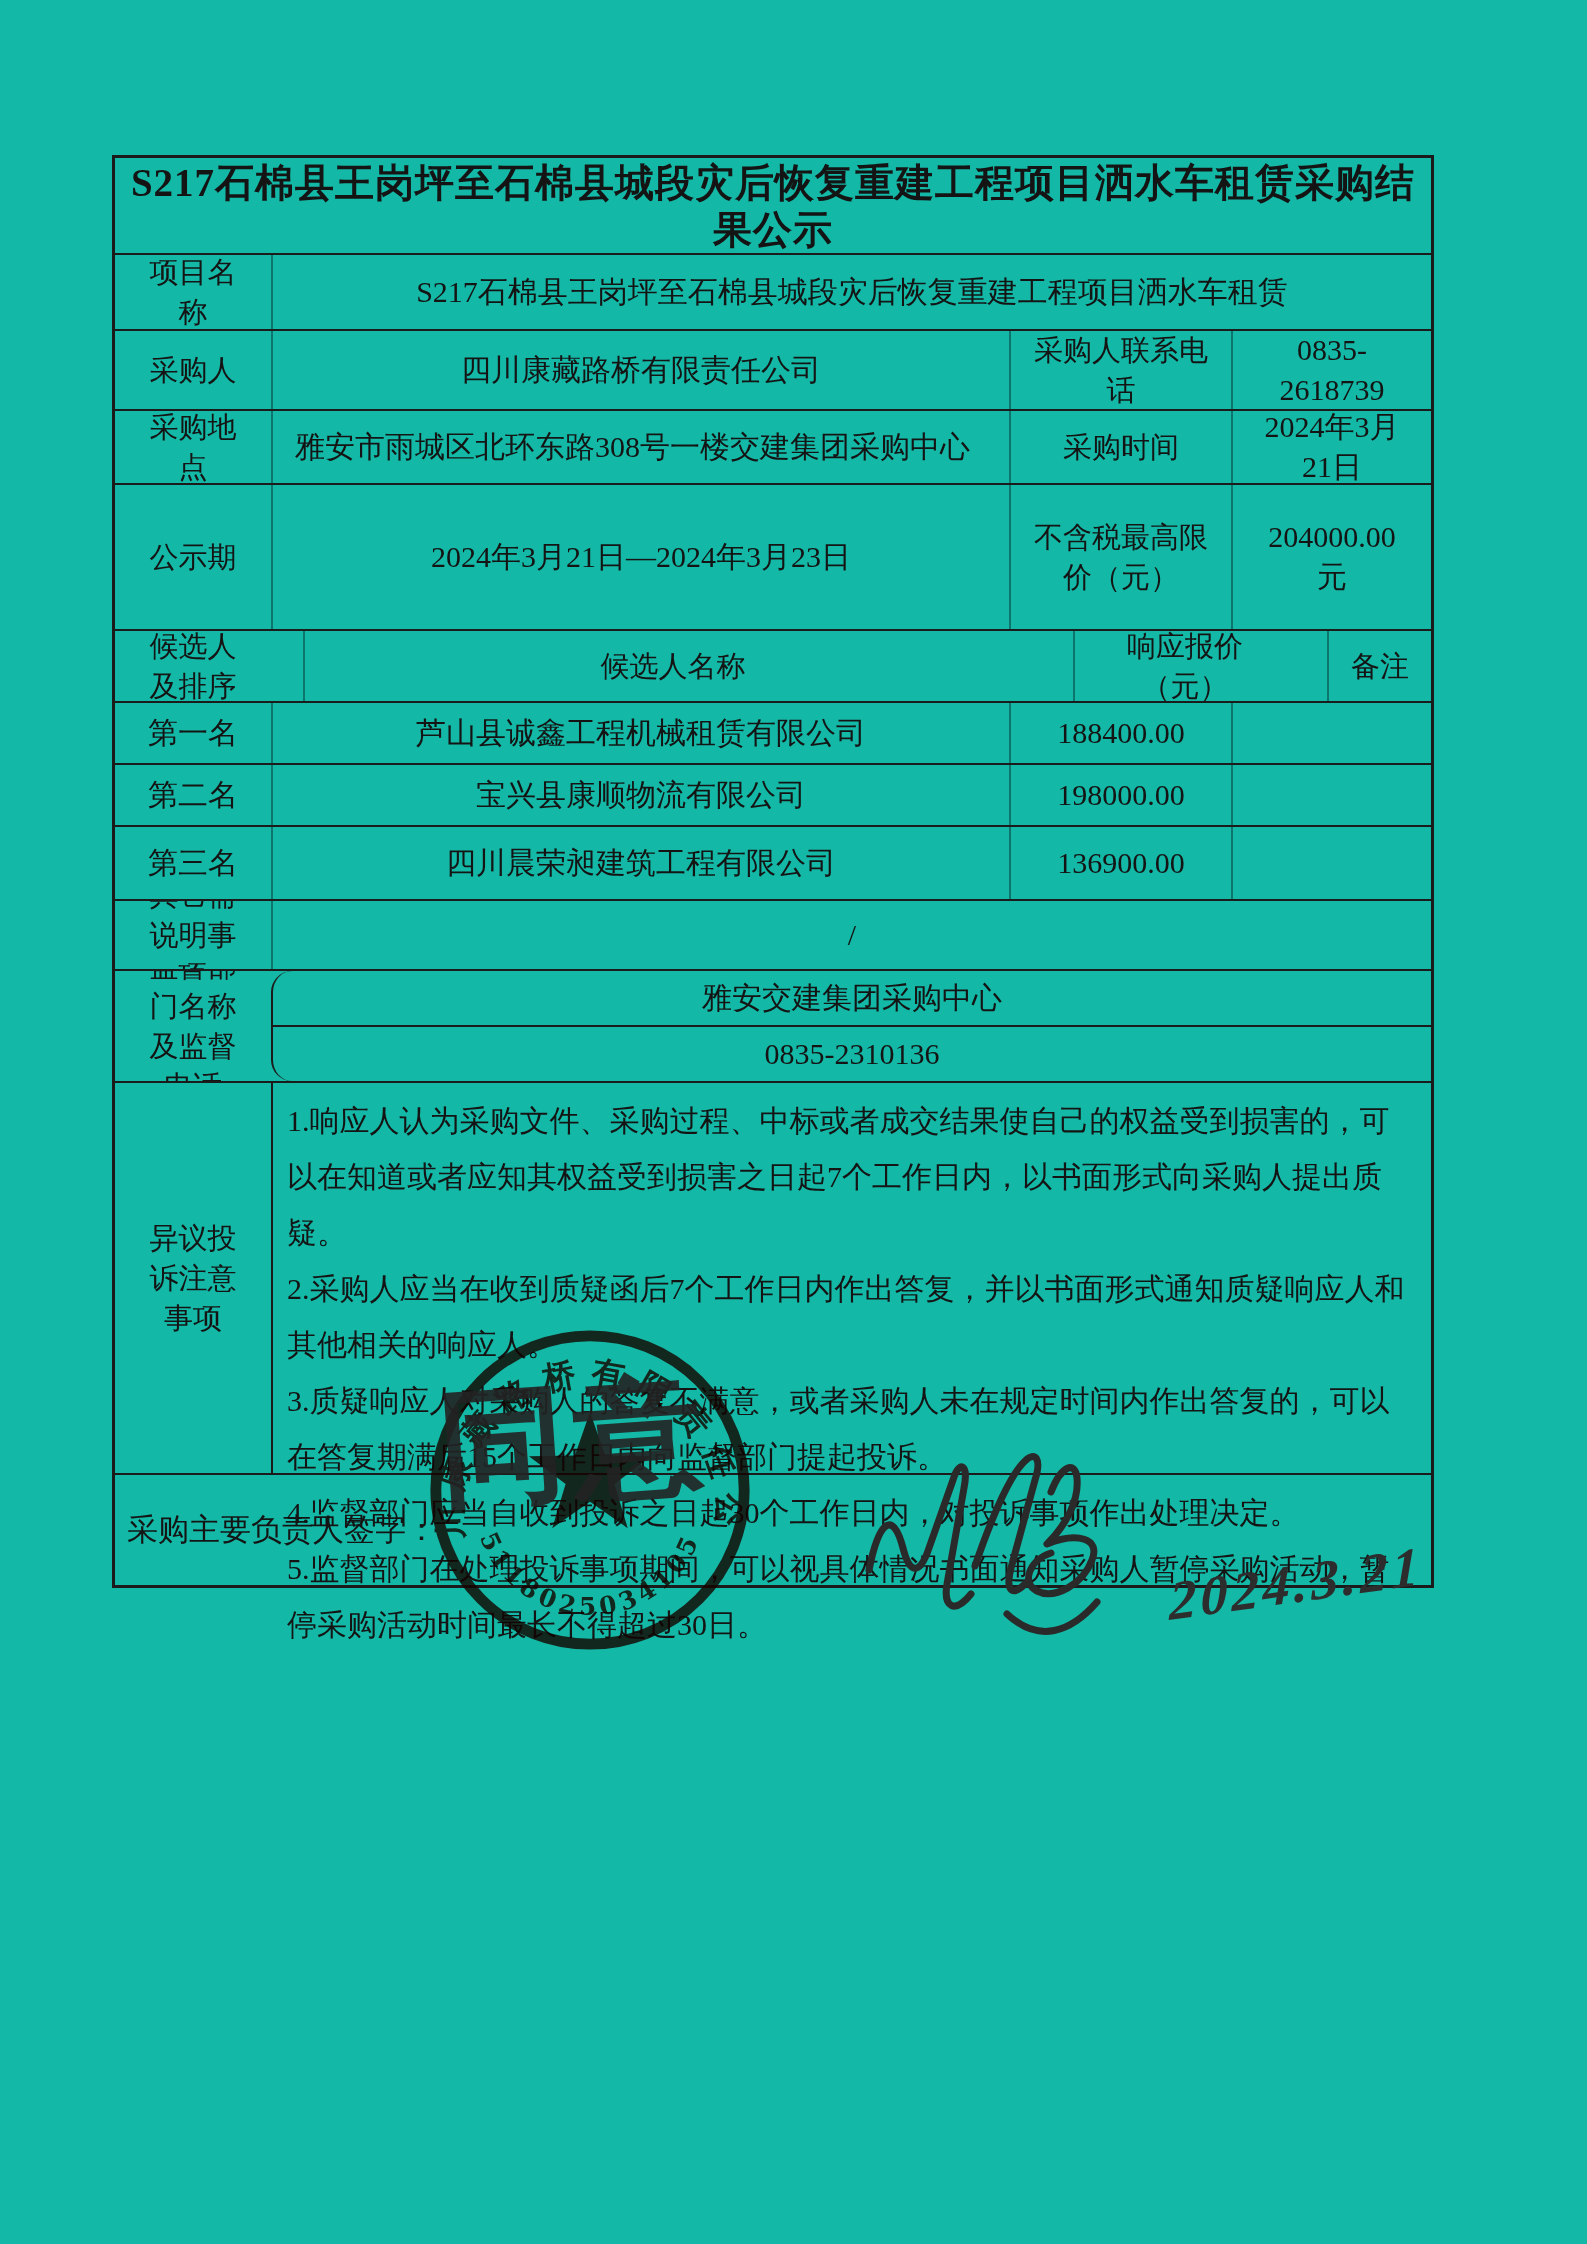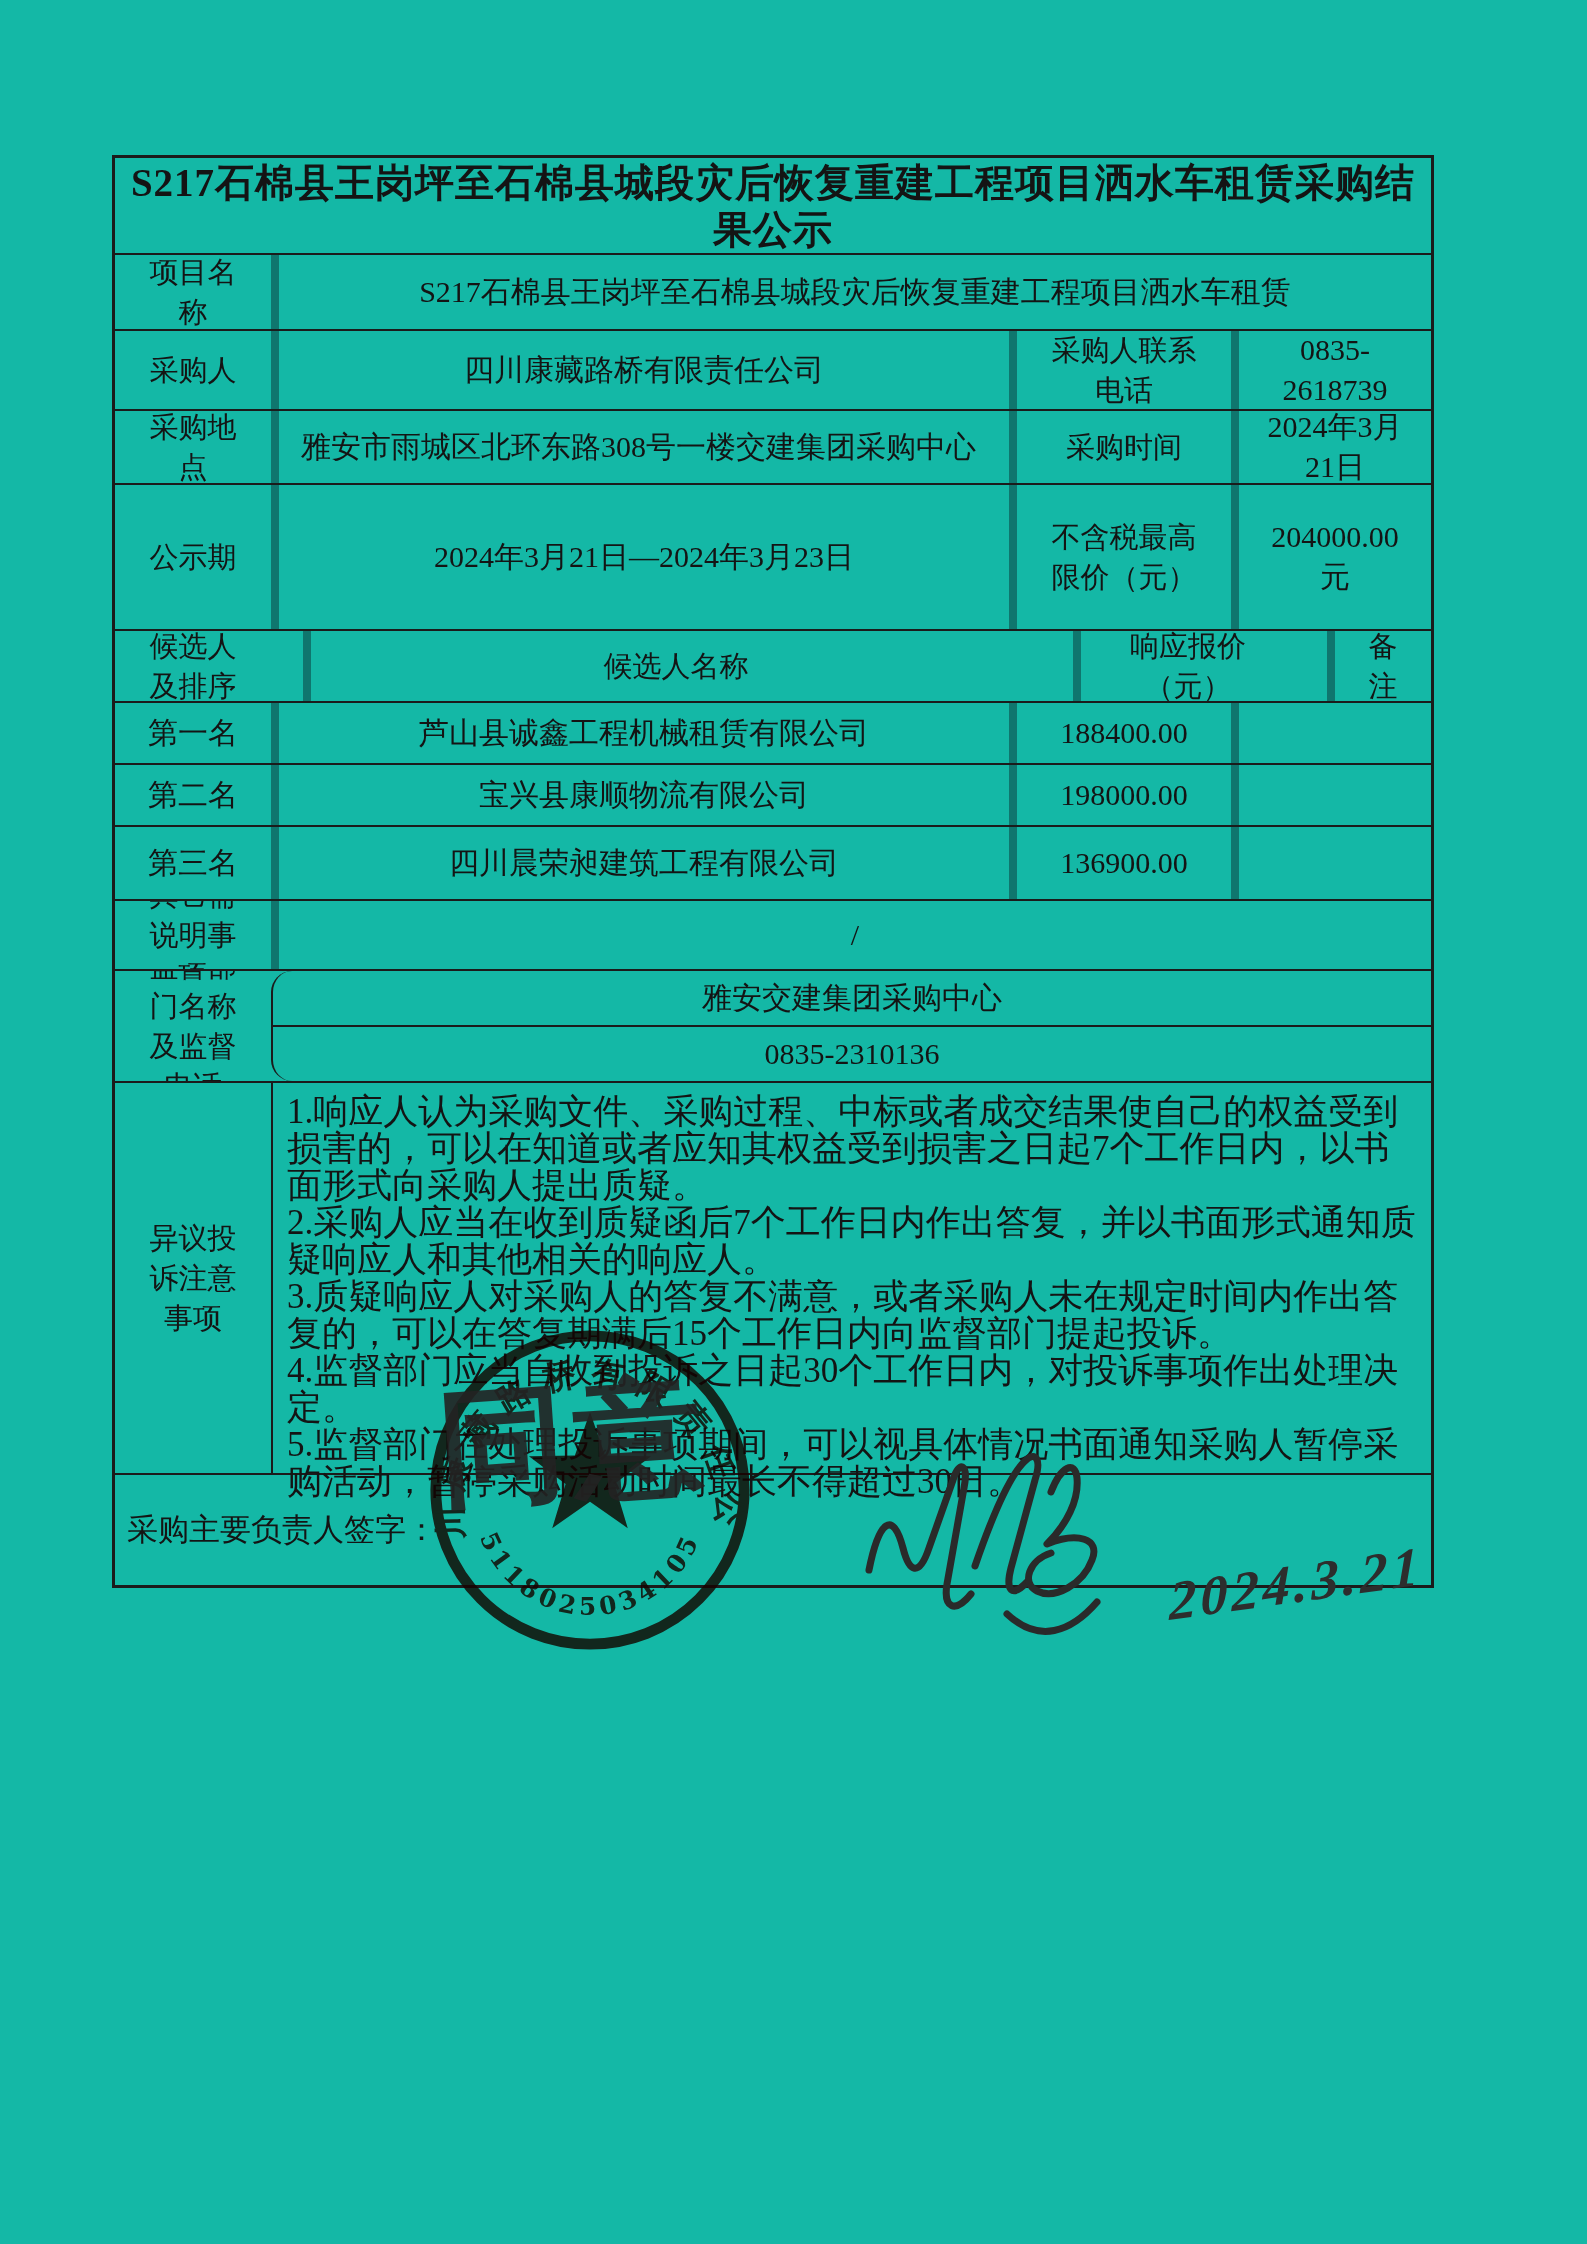--- a/index.html
+++ b/index.html
@@ -11,21 +11,21 @@
   .doc-table {
     position:absolute; left:112px; top:155px; width:1322px;
     border:3px solid #1b1b1b; background:transparent; z-index:1;
   }
   .row { display:flex; border-top:2px solid #1b1b1b; }
   .row:first-child { border-top:none; }
   .cell {
     display:flex; align-items:center; justify-content:center;
     text-align:center; padding:4px 22px; overflow:hidden;
   }
-  .cell + .cell { border-left:8px solid #0f766e; }
+  .cell + .cell { border-left:2px solid #0f766e; }
   .c1 { width:156px; flex:none; }
   .c2 { width:738px; flex:none; }
   .c3 { width:222px; flex:none; }
   .c4 { flex:1; }
   .cfill { flex:1; }
   .label { font-size:29px; line-height:40px; }
   .val   { font-size:30px; line-height:40px; }
   .left  { justify-content:flex-start; text-align:left; align-items:center; }
   
   .h-title{height:95px;} .h-project{height:76px;} .h-purchaser{height:80px;}
@@ -39,21 +39,21 @@
   .super-stack { flex:1; display:flex; flex-direction:column; border-left:2px solid #1b1b1b;border-radius:21px; }
   .sub-row {
     flex:1; display:flex; align-items:center; justify-content:center;
     font-size:30px;
   }
   .sub-row + .sub-row { border-top:2px solid #1b1b1b; }
   .dispute-content {
     flex:1; border-left:2px solid #1b1b1b; padding:10px 14px 6px 14px;
     display:block; text-align:left;
   }
-  .dispute-item { font-size:35px; line-height:37px; }
+  .dispute-item { font-size:30px; line-height:56px; }
   .sign-cell {
     width:100%; justify-content:flex-start; text-align:left; padding-left:12px;
     font-size:31px;
   }
   
   .seal-svg {
     position:absolute; left:422px; top:1322px; width:336px; height:336px;
     z-index:3; mix-blend-mode:multiply; opacity:.93;
   }
   .approve-note {

